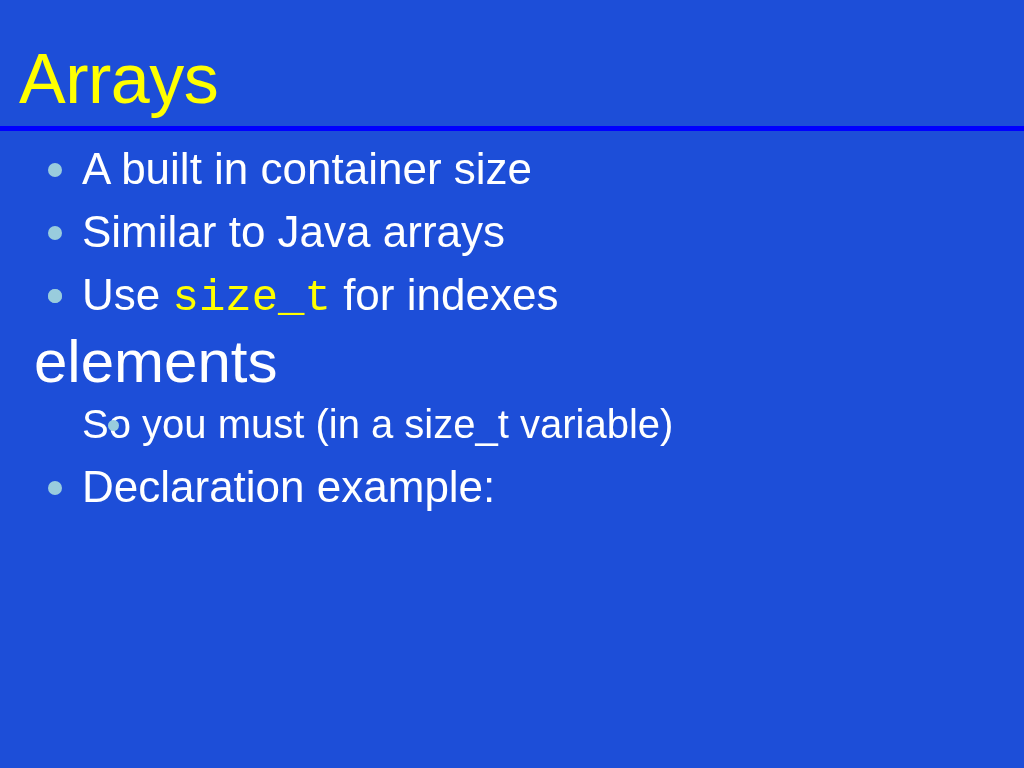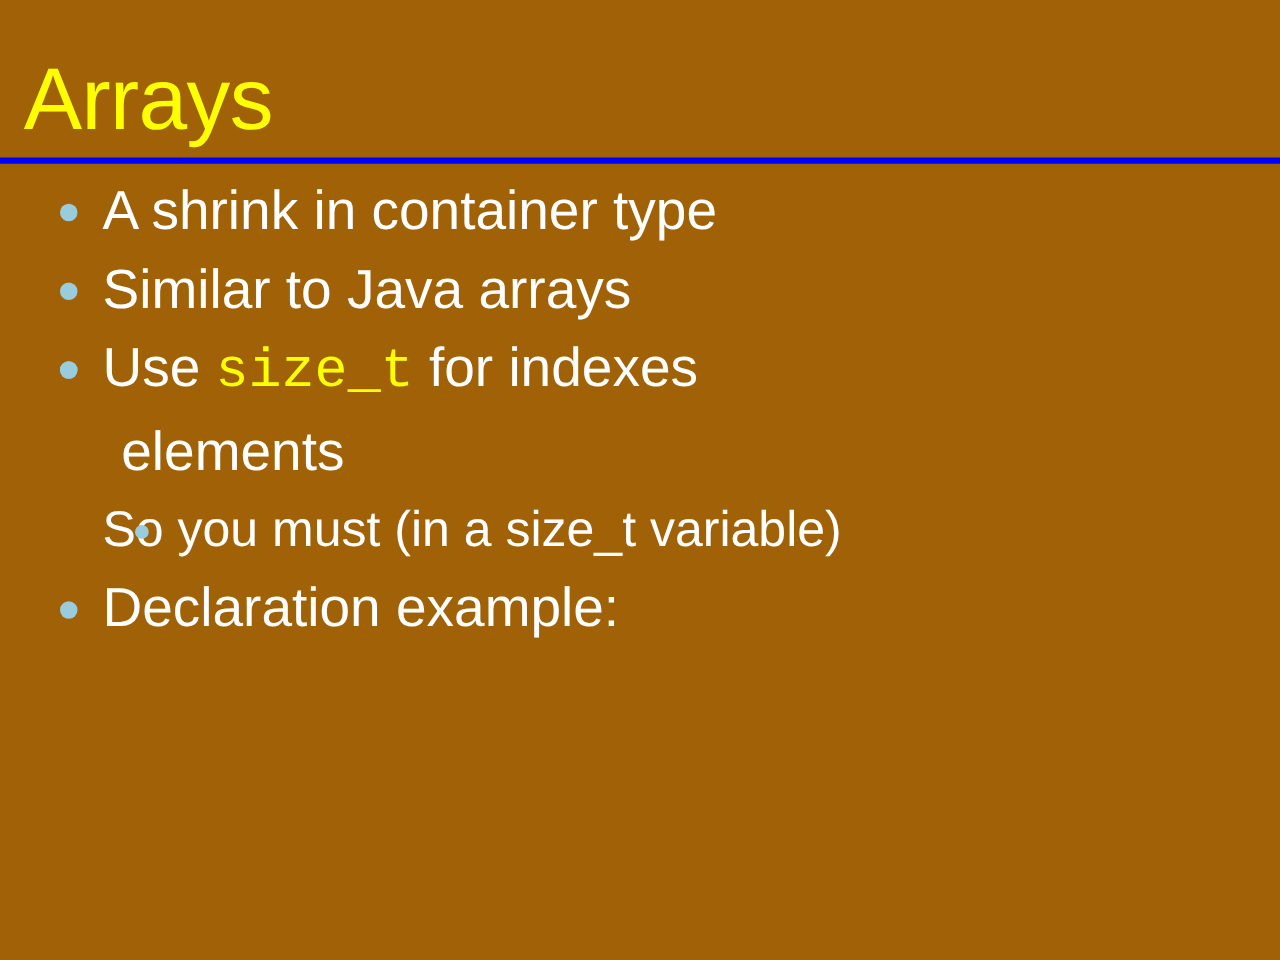--- a/index.html
+++ b/index.html
@@ -10,21 +10,21 @@
   body {
     width: 1024px;
     height: 768px;
     overflow: hidden;
     font-family: "Liberation Sans", sans-serif;
   }
   #slide {
     position: relative;
     width: 1024px;
     height: 768px;
-    background: #a16207;
+    background: #1d4ed8;
   }
 
   
   #title-block {
     position: absolute;
     left: 0;
     top: 0;
     width: 1024px;
     height: 131px;
   }
@@ -77,23 +77,23 @@
     background: #99ccdd;
   }
   .bullet-row.level2 .bullet-dot {
     left: 108px;
     top: 27px;
     width: 11px;
     height: 11px;
   }
   .cont-line {
     display: block;
-    padding-left: 97px;
+    padding-left: 34px;
     color: #ffffff;
-    font-size: 44px;
+    font-size: 60px;
     line-height: 63px;
     white-space: nowrap;
   }
   .code {
     color: #ffff00;
     font-family: Liberation Mono, monospace;
   }
   .plain {
     color: #ffffff;
   }
@@ -105,21 +105,21 @@
 
   <div id="title-block">
     <div id="slide-title">Arrays</div>
     <div id="title-rule"></div>
   </div>
 
   <div id="body-list">
 
     <div class="bullet-row">
       <span class="bullet-dot"></span>
-      <span>A shrink in container type</span>
+      <span>A built in container size</span>
     </div>
 
     <div class="bullet-row">
       <span class="bullet-dot"></span>
       <span>Similar to Java arrays</span>
     </div>
 
     <div class="bullet-row">
       <span class="bullet-dot"></span>
     </div>

